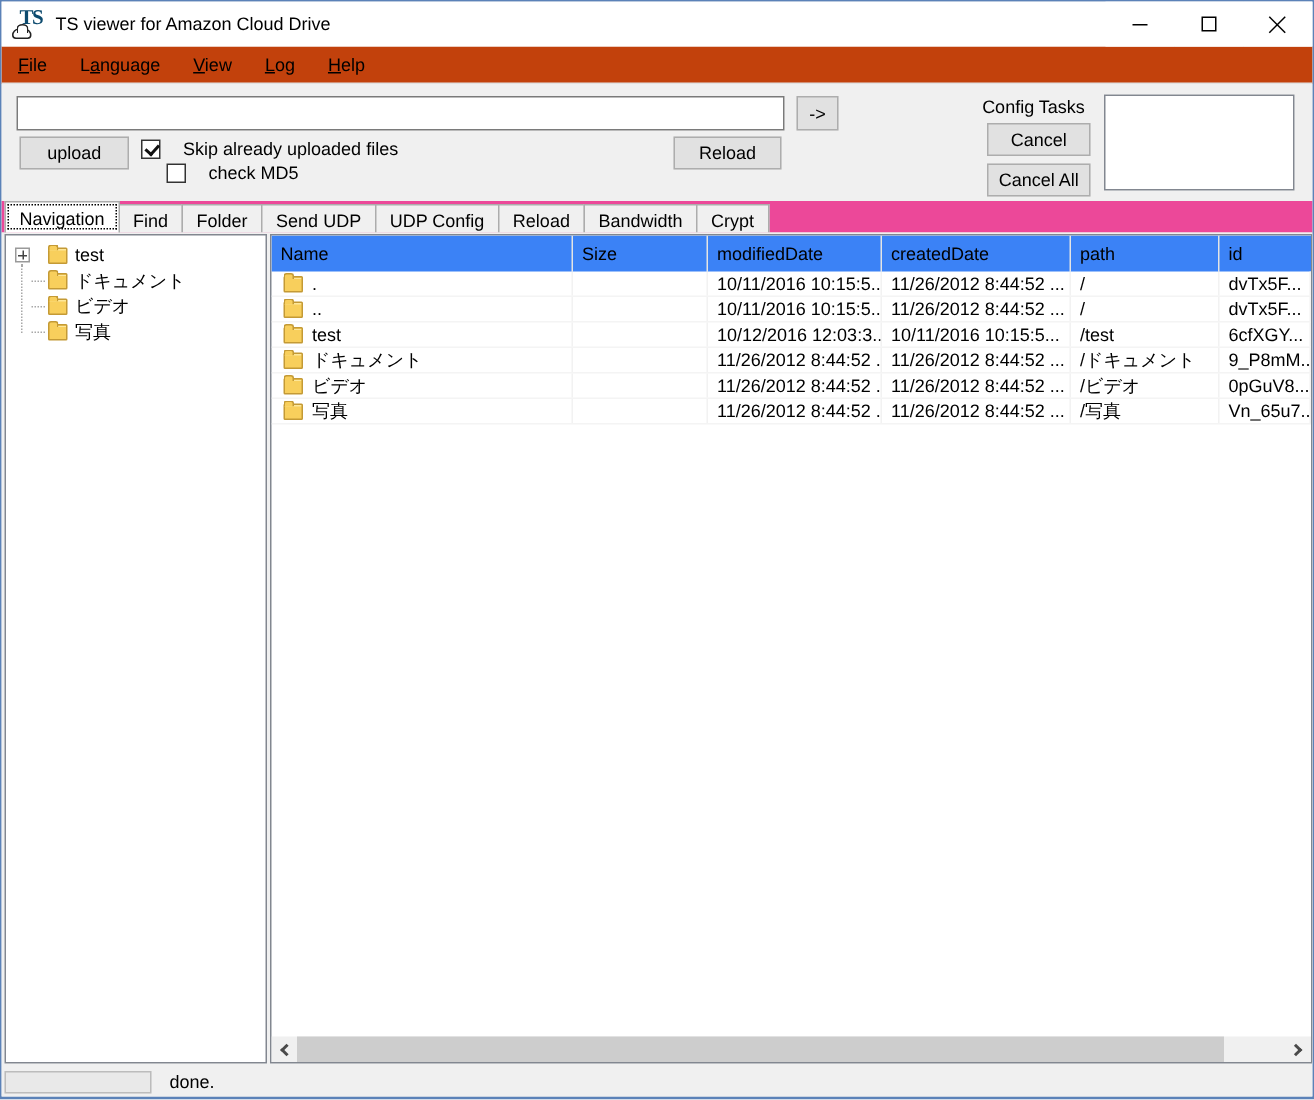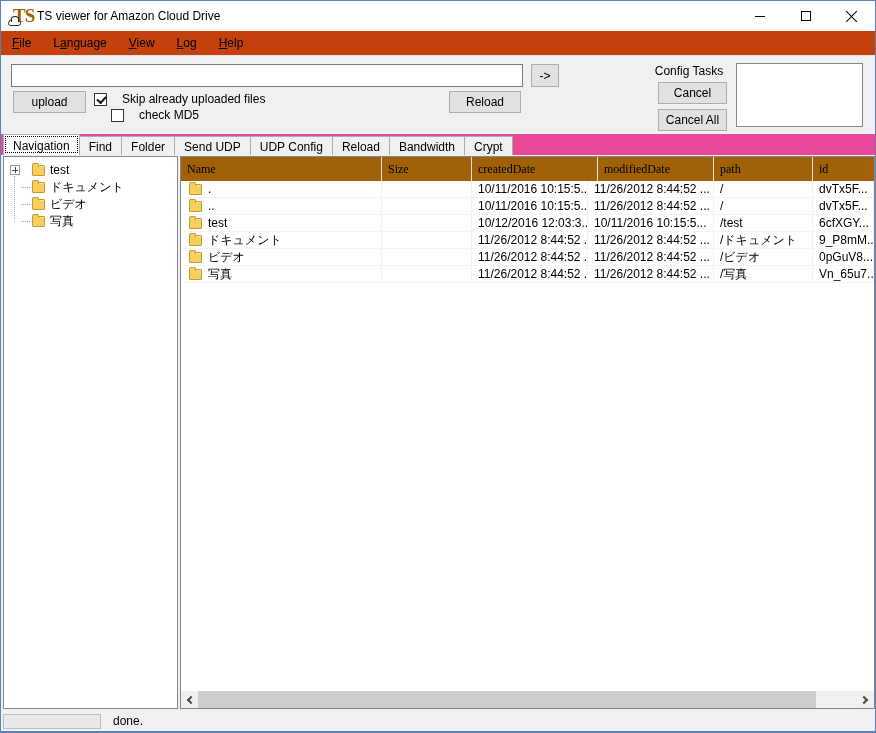--- a/index.html
+++ b/index.html
@@ -10,21 +10,21 @@
   }
   .window {
     position: relative; width: 876px; height: 733px;
     border: 1px solid #5b82b8; border-bottom-width: 2px;
     background: #f0f0f0; overflow: hidden;
   }
 
   
   .titlebar { height: 30px; background: #fff; display: flex; align-items: center; position: relative; }
   .app-icon { width: 23px; height: 21px; margin-left: 7px; position: relative; flex: 0 0 auto; }
-  .app-icon .ts { position: absolute; top: -1px; left: 5px; font-weight: bold; font-size: 19px; color: #a16207; letter-spacing: -1px; font-family: "Liberation Serif", serif; }
+  .app-icon .ts { position: absolute; top: -1px; left: 5px; font-weight: bold; font-size: 14px; color: #0c4a6e; letter-spacing: -1px; font-family: "Liberation Serif", serif; }
   .app-icon .cloud { position: absolute; bottom: 1px; left: 0; width: 13px; height: 7px; border: 1px solid #222; border-radius: 5px 5px 3px 3px; background: #fff; }
   .app-icon .cloud::before { content:""; position: absolute; top: -4px; left: 2px; width: 6px; height: 5px; border: 1px solid #222; border-bottom: none; border-radius: 50% 50% 0 0; background: #fff; }
   .title-text { margin-left: 6px; white-space: nowrap; }
   .win-controls { position: absolute; right: 0; top: 0; height: 30px; display: flex; }
   .win-btn { width: 46px; height: 30px; display: flex; align-items: center; justify-content: center; background: #fff; }
   .glyph-min { width: 10px; height: 1px; background: #000; }
   .glyph-max { width: 10px; height: 10px; border: 1px solid #000; background: #fff; }
   .glyph-close { position: relative; width: 12px; height: 12px; }
   .glyph-close::before, .glyph-close::after { content:""; position: absolute; left: 5px; top: -1px; width: 1px; height: 15px; background: #000; }
   .glyph-close::before { transform: rotate(45deg); }
@@ -65,21 +65,21 @@
   .plus-box { position: absolute; left: 6px; top: 3px; width: 10px; height: 10px; border: 1px solid #9a9a9a; background: #fff; }
   .plus-box::before { content:""; position: absolute; left: 1px; top: 3.5px; width: 6px; height: 1px; background: #444; }
   .plus-box::after  { content:""; position: absolute; left: 3.5px; top: 1px; width: 1px; height: 6px; background: #444; }
   .tree-hline { position: absolute; left: 17px; top: 8px; width: 9px; border-top: 1px dotted #a8a8a8; }
   .tree-row .folder-icon { position: absolute; left: 28px; top: 3px; }
 
   .folder-icon { display: inline-block; width: 13px; height: 11px; position: relative; background: #f8cf5c; border: 1px solid #c49a35; border-radius: 1px; box-shadow: inset 0 1px 0 #fde79a; }
   .folder-icon::before { content:""; position: absolute; top: -3px; left: -1px; width: 5px; height: 3px; background: #f8cf5c; border: 1px solid #c49a35; border-bottom: none; border-radius: 2px 2px 0 0; }
 
   .list-panel { position: absolute; left: 179px; top: 1px; width: 695px; height: 553px; background: #fff; border: 1px solid #828790; overflow: hidden; }
-  .lheader { display: flex; height: 24px; background: #a16207; font-family: Liberation Serif, serif; }
+  .lheader { display: flex; height: 24px; background: #3b82f6; }
   .hcell { padding: 5px 6px 0; border-right: 1px solid #e4e4e4; white-space: nowrap; overflow: hidden; cursor: default; }
   .w-name { width: 201px; } .w-size { width: 90px; } .w-mod { width: 116px; }
   .w-created { width: 126px; } .w-path { width: 99px; } .w-id { flex: 1; border-right: none; }
   .ta-r { text-align: left; }
   .lrow { display: flex; height: 17px; line-height: 16px; border-bottom: 1px solid #f4f4f4; cursor: default; }
   .cell { padding: 0 6px; border-right: 1px solid #f2f2f2; white-space: nowrap; overflow: hidden; }
   .name-cell { display: flex; align-items: center; gap: 6px; padding-left: 8px; }
   .name-cell .folder-icon { flex: 0 0 auto; margin-top: 1px; }
 
   .hscroll { position: absolute; left: 0; right: 0; bottom: 0; height: 17px; background: #f0f0f0; }
@@ -180,22 +180,22 @@
         <span class="tree-hline"></span>
         <span class="folder-icon"></span>
         <span>写真</span>
       </div>
     </div>
 
     <div class="list-panel">
       <div class="lheader">
         <div class="hcell w-name">Name</div>
         <div class="hcell w-size ta-r">Size</div>
+        <div class="hcell w-mod">modifiedDate</div>
         <div class="hcell w-created">createdDate</div>
-        <div class="hcell w-mod">modifiedDate</div>
         <div class="hcell w-path">path</div>
         <div class="hcell w-id">id</div>
       </div>
 
       <div class="lrow">
         <div class="cell w-name name-cell">
             <span class="folder-icon"></span>
             <span>.</span>
           </div>
         <div class="cell w-size ta-r"></div>

